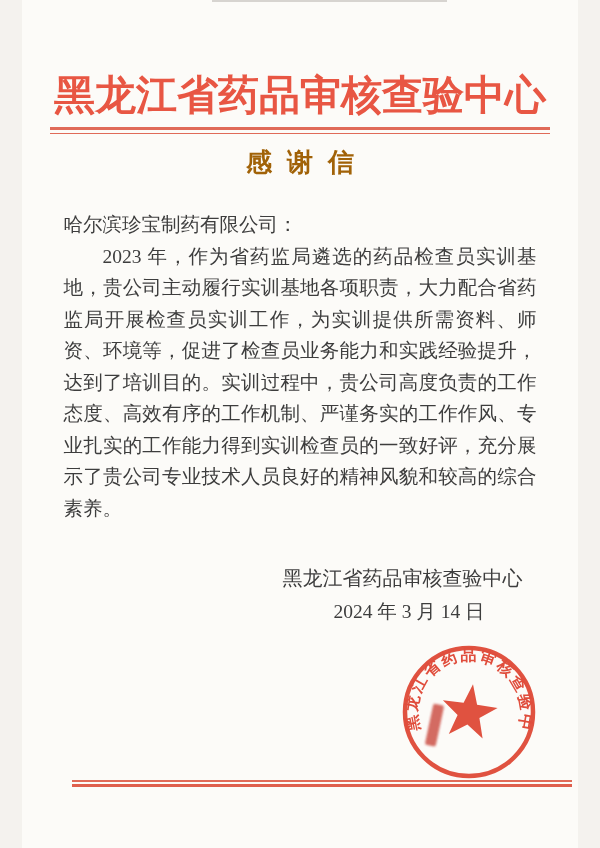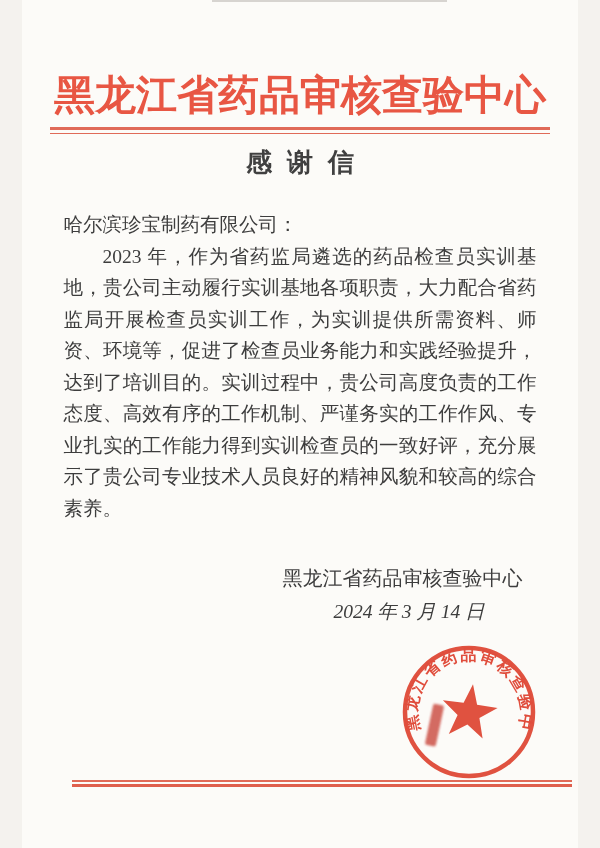--- a/index.html
+++ b/index.html
@@ -35,21 +35,21 @@
   }
   .head-rule { width: 500px; margin: 7px auto 0 auto; }
   .head-rule .thick { height: 3px;  background: #e06a58; }
   .head-rule .gap   { height: 2.5px; }
   .head-rule .thin  { height: 1.5px; background: #e06a58; }
   .letter-title {
     margin-top: 11px;
     text-align: center;
     font-size: 26px;
     font-weight: 600;
-    color: #404040;
+    color: #a16207;
     letter-spacing: 15px;
     padding-left: 15px;
   }
   .body-text {
     width: 473px;
     margin: 29px auto 12px auto;
     font-size: 19.5px;
     line-height: 31.5px;
     color: #3d3d3d;
     text-align: justify;
@@ -68,21 +68,20 @@
     padding-right: 14px;
     font-size: 20px;
     line-height: 24px;
   }
   .sign-date {
     margin-top: 10px;
     text-align: right;
     padding-right: 52px;
     font-size: 19.5px;
     line-height: 24px;
-    font-style: italic;
   }
   .foot-rule {
     position: absolute;
     left: 50px; top: 780px;
     width: 500px;
   }
   .foot-rule .thin  { height: 1.5px; background: #e06a58; }
   .foot-rule .gap   { height: 2.5px; }
   .foot-rule .thick { height: 2.5px; background: #df5f4d; }
   .stamp {

